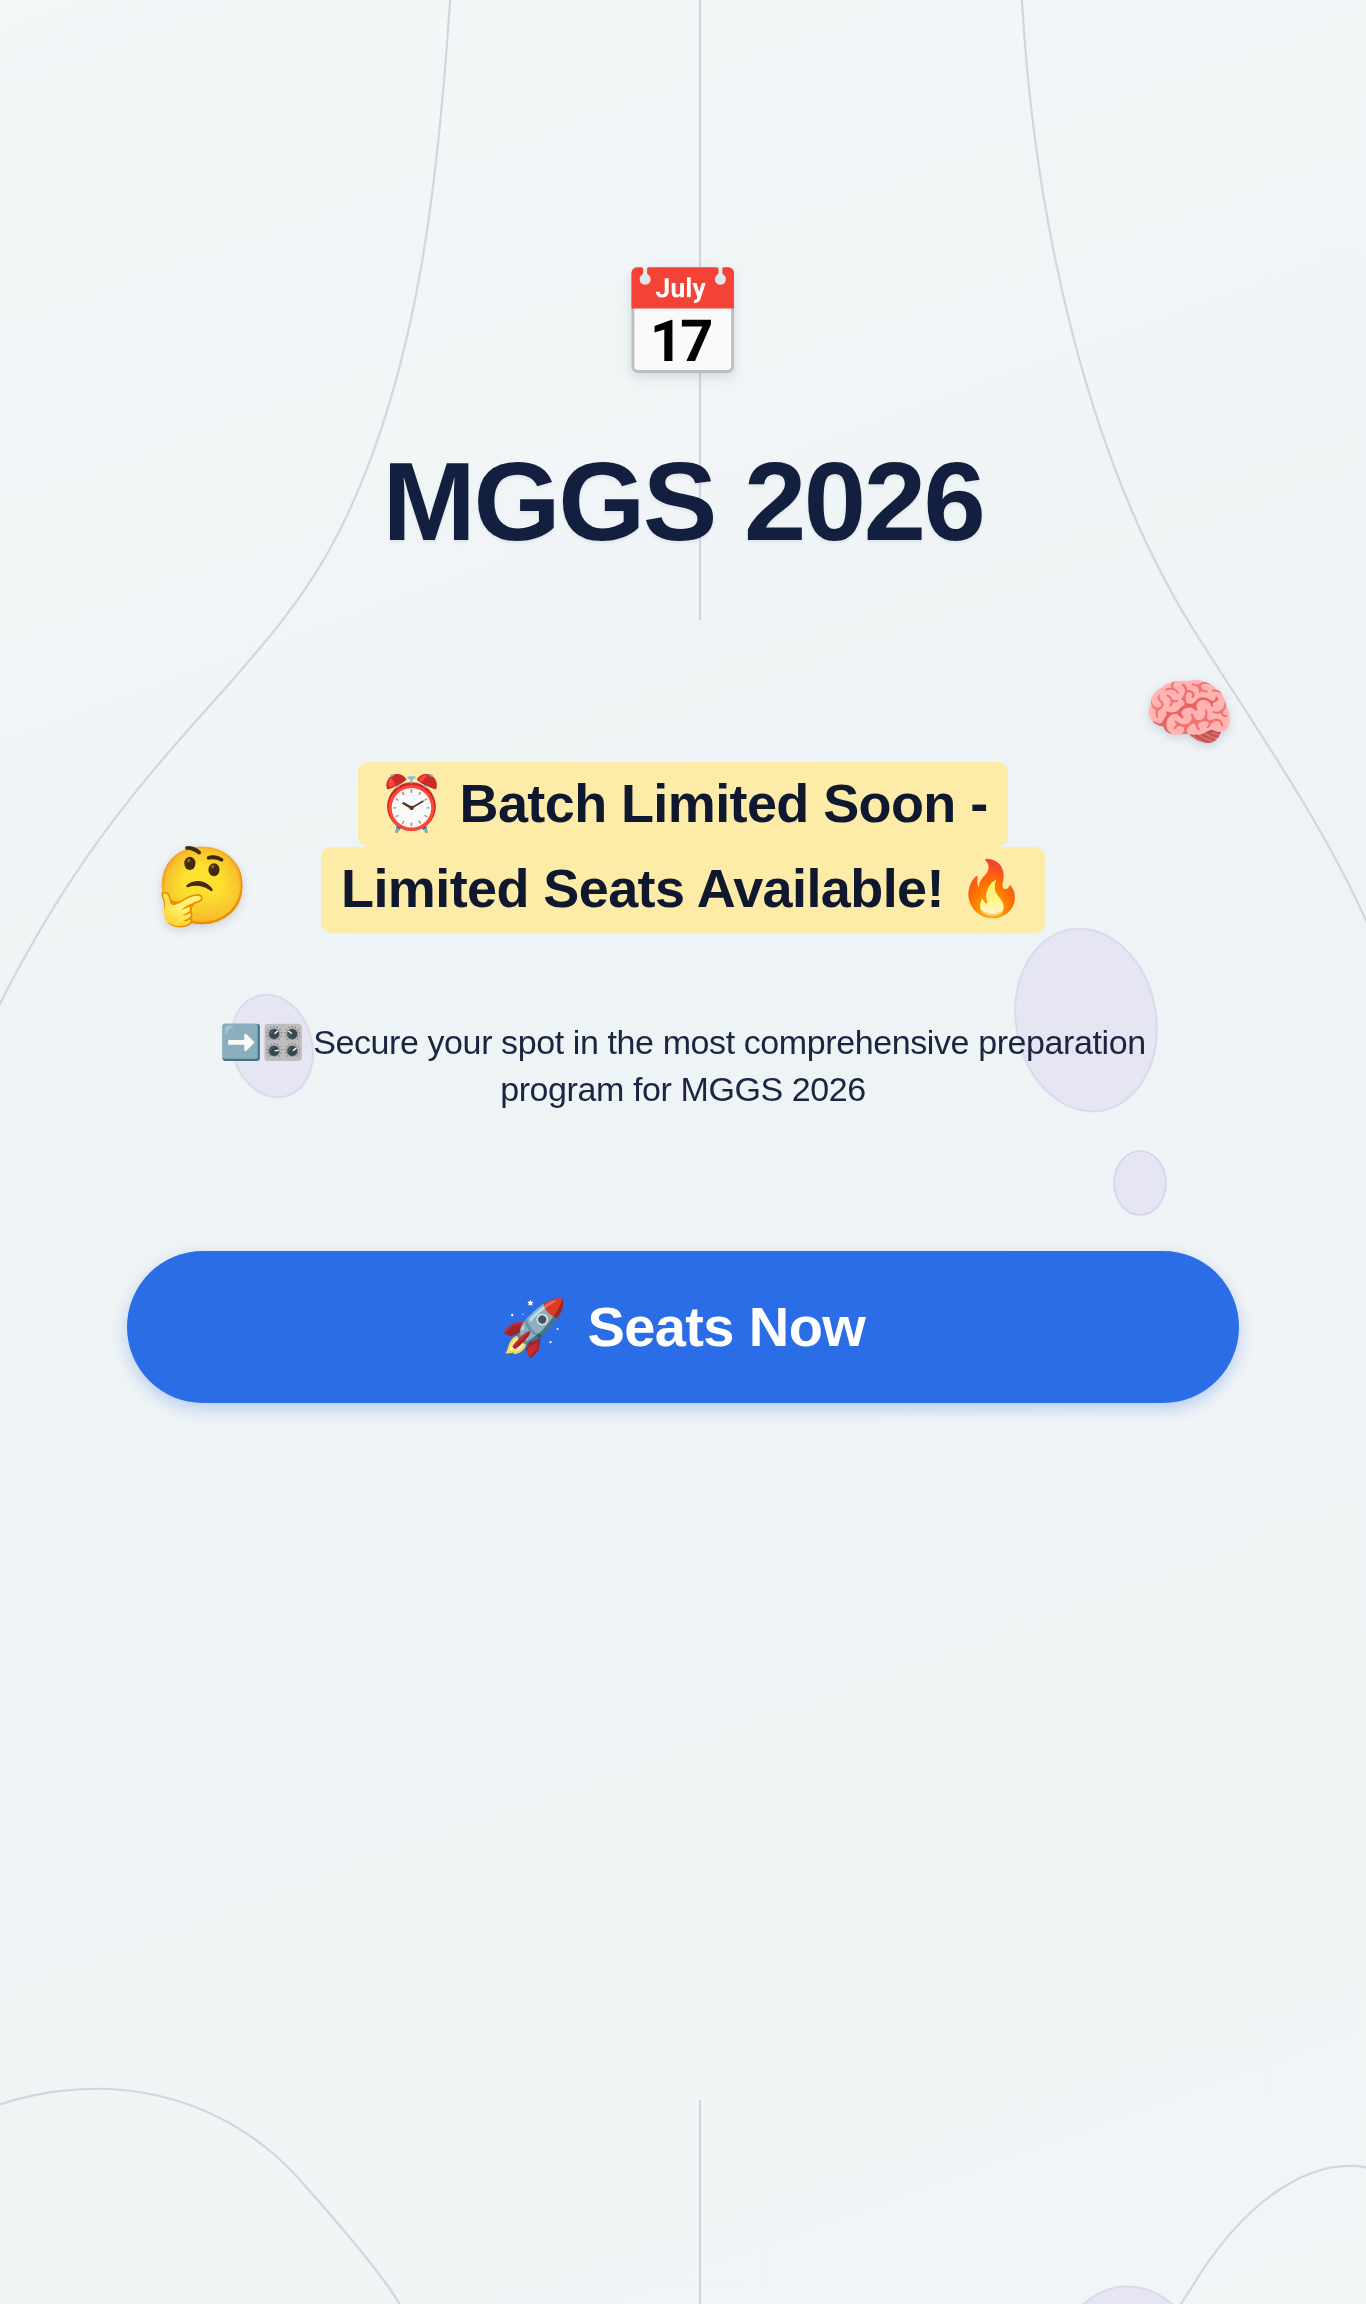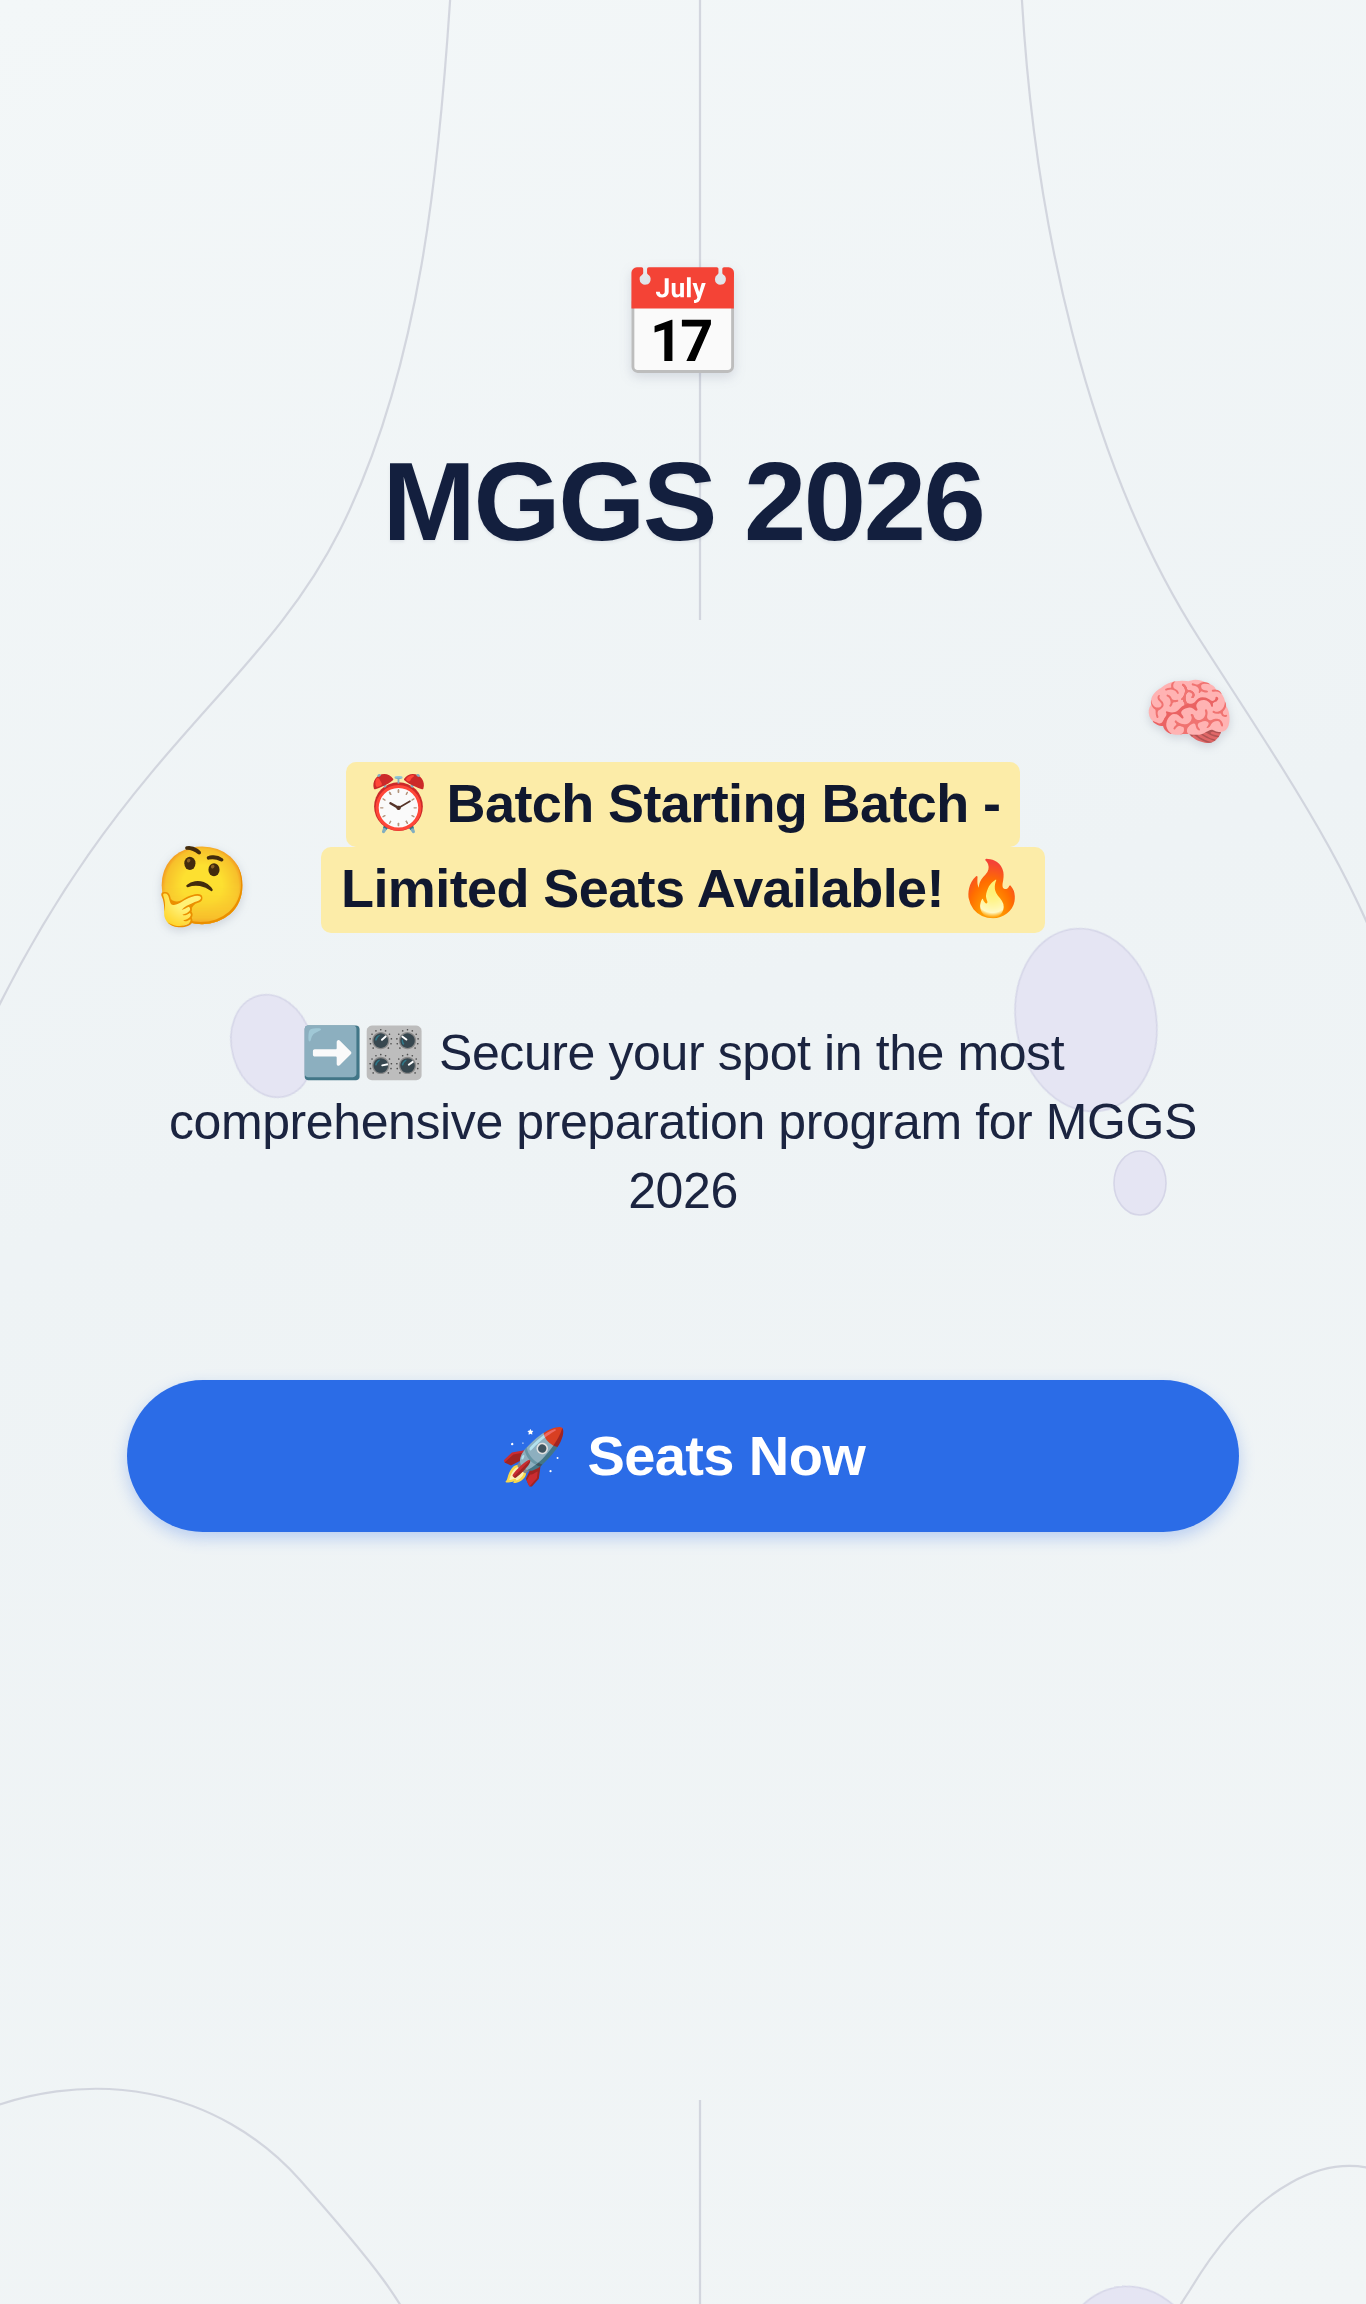--- a/index.html
+++ b/index.html
@@ -102,21 +102,21 @@
     padding: 6px 20px 8px 20px;
     border-radius: 10px;
     box-decoration-break: clone;
   }
 
   
   .description {
     margin-top: 86px;
     width: 1040px;
     text-align: center;
-    font-size: 50px;
+    font-size: 34px;
     line-height: 1.38;
     font-weight: 400;
     letter-spacing: -0.4px;
     color: #1b2440;
   }
 
   
   .cta-wrap {
     margin-top: 104px;
     width: 100%;
@@ -175,21 +175,21 @@
     <div class="headline-wrap">
       <h1 class="headline">
         <span>MGGS 2026</span><br>
         <br>
       </h1>
       <span class="sticker brain">🧠</span>
       <span class="sticker think">🤔</span>
     </div>
 
     <div class="highlight-block">
-      <div><span class="highlight-line">⏰ Batch Starting Batch -</span></div>
+      <div><span class="highlight-line">⏰ Batch Limited Soon -</span></div>
       <div><span class="highlight-line">Limited Seats Available! 🔥</span></div>
     </div>
 
     <p class="description">
       <span>➡️🎛️</span>
       <span>Secure your spot in the most comprehensive preparation program for MGGS 2026</span>
     </p>
 
     <div class="cta-wrap">
       <button class="cta-button">

